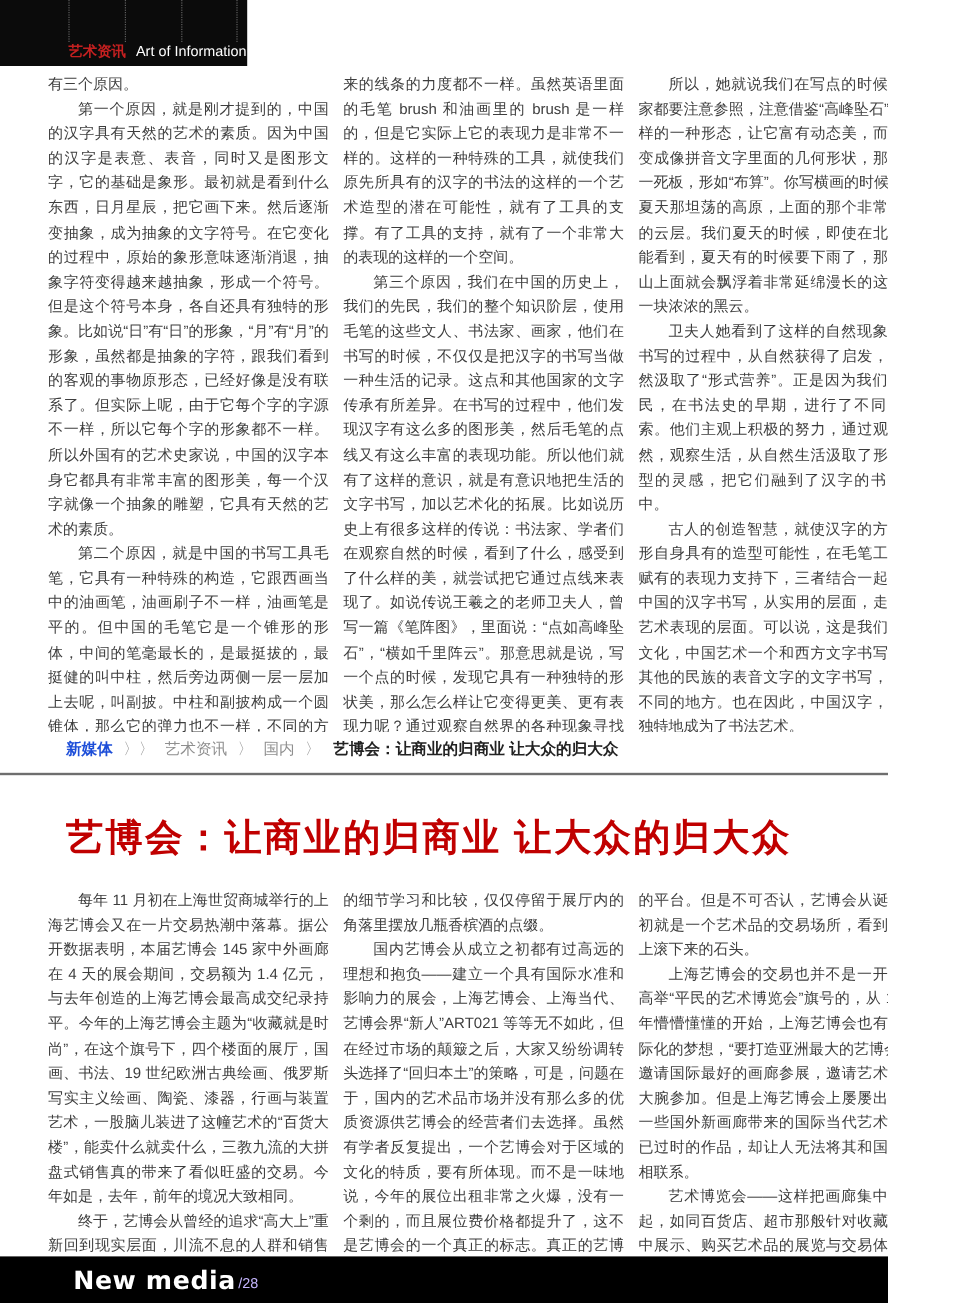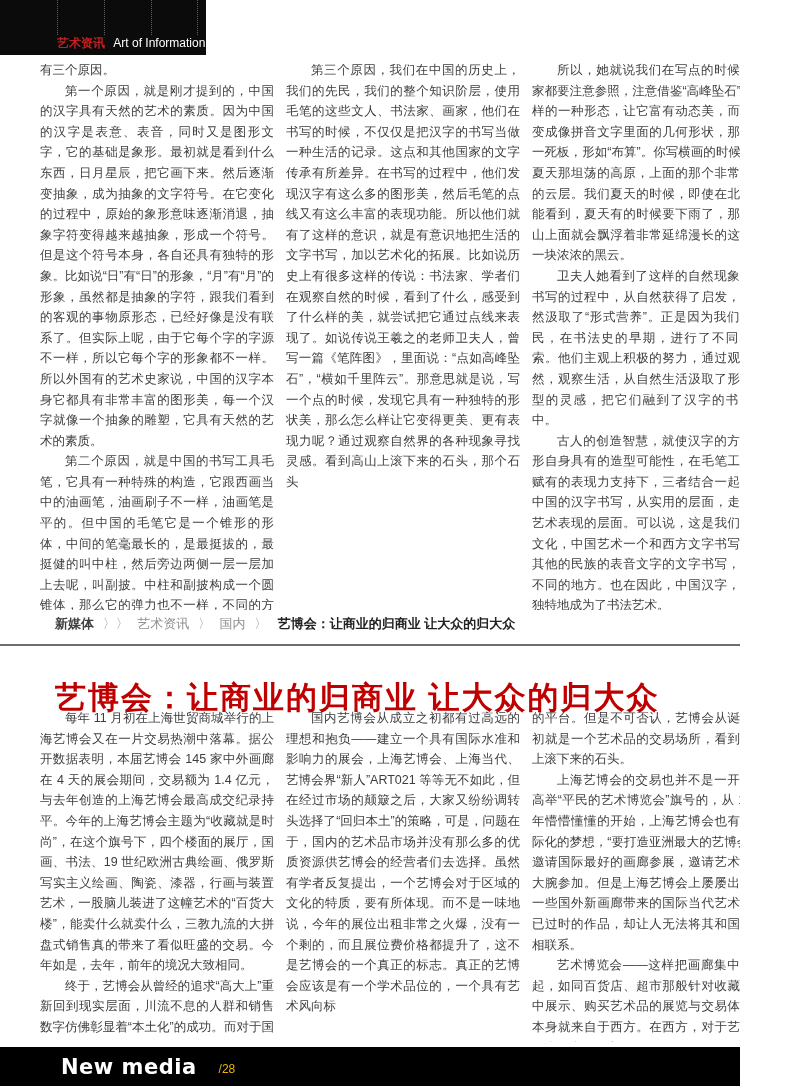--- a/index.html
+++ b/index.html
@@ -10,45 +10,45 @@
   .masthead{position:absolute;top:0;left:0;width:206px;height:55px;background:#0b0b0b;}
   .masthead .tick{position:absolute;top:0;height:35px;width:0;border-left:1px dotted #5f5f5f;}
   .tick1{left:57px}.tick2{left:104px}.tick3{left:151px}.tick4{left:197px}
   .masthead-label{position:absolute;left:57px;bottom:5px;white-space:nowrap;font-size:12px;line-height:14px;}
   .cat-cn{color:#c42020;font-weight:bold;}
   .cat-en{color:#ffffff;margin-left:5px;}
 
   
   .cols{position:absolute;left:40px;width:727px;display:flex;gap:12px;overflow:hidden;}
   .upper-cols{top:60px;height:550px;}
-  .lower-cols{top:708px;height:334px;gap:12px;}
+  .lower-cols{top:740px;height:334px;gap:12px;}
   .col{width:234px;flex:0 0 234px;overflow:hidden;}
   .col p{margin:0;font-size:12.5px;line-height:20.6px;text-align:justify;color:#3d3d3d;
          font-family:"Liberation Sans","DejaVu Sans",sans-serif;}
   .col p.indent{text-indent:2em;}
 
   
   .breadcrumb{position:absolute;top:615px;left:55px;font-size:13px;white-space:nowrap;}
-  .crumb-root{font-weight:bold;color:#404040;}
+  .crumb-root{font-weight:bold;color:#1d4ed8;}
   .crumb-sep{color:#9b9b9b;margin:0 5px;}
   .crumb-link{color:#8f8f8f;}
   .crumb-current{font-weight:bold;color:#222222;margin-left:2px;}
 
   .rule{position:absolute;top:644px;left:0;width:800px;height:2px;background:#6e6e6e;}
 
   
   .headline{position:absolute;top:656px;left:55px;width:720px;
             font-size:31px;font-weight:bold;color:#c00000;letter-spacing:2px;white-space:nowrap;}
 
   
   .footer{position:absolute;left:0;bottom:0;width:800px;height:39px;background:#000000;
           display:flex;align-items:center;padding-left:61px;box-sizing:border-box;}
   .brand{color:#ffffff;font-weight:bold;font-size:21px;letter-spacing:0.5px;
          font-family:"DejaVu Sans","Liberation Sans",sans-serif;}
-  .pagenum{color:#eab308;font-size:12px;margin-left:22px;margin-top:4px;}
+  .pagenum{color:#c4b5fd;font-size:12px;margin-left:2px;margin-top:4px;}
 </style>
 </head>
 <body>
 
 <div class="page">
 
   <div class="masthead">
     <span class="tick tick1"></span>
     <span class="tick tick2"></span>
     <span class="tick tick3"></span>
@@ -59,20 +59,21 @@
     </div>
   </div>
 
   <div class="cols upper-cols">
     <div class="col">
       <p>有三个原因。</p>
       <p class="indent">第一个原因，就是刚才提到的，中国的汉字具有天然的艺术的素质。因为中国的汉字是表意、表音，同时又是图形文字，它的基础是象形。最初就是看到什么东西，日月星辰，把它画下来。然后逐渐变抽象，成为抽象的文字符号。在它变化的过程中，原始的象形意味逐渐消退，抽象字符变得越来越抽象，形成一个符号。但是这个符号本身，各自还具有独特的形象。比如说“日”有“日”的形象，“月”有“月”的形象，虽然都是抽象的字符，跟我们看到的客观的事物原形态，已经好像是没有联系了。但实际上呢，由于它每个字的字源不一样，所以它每个字的形象都不一样。所以外国有的艺术史家说，中国的汉字本身它都具有非常丰富的图形美，每一个汉字就像一个抽象的雕塑，它具有天然的艺术的素质。</p>
       <p class="indent">第二个原因，就是中国的书写工具毛笔，它具有一种特殊的构造，它跟西画当中的油画笔，油画刷子不一样，油画笔是平的。但中国的毛笔它是一个锥形的形体，中间的笔毫最长的，是最挺拔的，最挺健的叫中柱，然后旁边两侧一层一层加上去呢，叫副披。中柱和副披构成一个圆锥体，那么它的弹力也不一样，不同的方向的运笔，墨的下注的方式，所展现出</p>
     </div>
     <div class="col">
+      <p>来的线条的力度都不一样。虽然英语里面的毛笔 brush 和油画里的 brush 是一样的，但是它实际上它的表现力是非常不一样的。这样的一种特殊的工具，就使我们原先所具有的汉字的书法的这样的一个艺术造型的潜在可能性，就有了工具的支撑。有了工具的支持，就有了一个非常大的表现的这样的一个空间。</p>
       <p class="indent">第三个原因，我们在中国的历史上，我们的先民，我们的整个知识阶层，使用毛笔的这些文人、书法家、画家，他们在书写的时候，不仅仅是把汉字的书写当做一种生活的记录。这点和其他国家的文字传承有所差异。在书写的过程中，他们发现汉字有这么多的图形美，然后毛笔的点线又有这么丰富的表现功能。所以他们就有了这样的意识，就是有意识地把生活的文字书写，加以艺术化的拓展。比如说历史上有很多这样的传说：书法家、学者们在观察自然的时候，看到了什么，感受到了什么样的美，就尝试把它通过点线来表现了。如说传说王羲之的老师卫夫人，曾写一篇《笔阵图》，里面说：“点如高峰坠石”，“横如千里阵云”。那意思就是说，写一个点的时候，发现它具有一种独特的形状美，那么怎么样让它变得更美、更有表现力呢？通过观察自然界的各种现象寻找灵感。看到高山上滚下来的石头，那个石头</p>
     </div>
     <div class="col">
       <p class="indent">所以，她就说我们在写点的时候，大家都要注意参照，注意借鉴“高峰坠石”的这样的一种形态，让它富有动态美，而不要变成像拼音文字里面的几何形状，那样单一死板，形如“布算”。你写横画的时候，看夏天那坦荡的高原，上面的那个非常宽阔的云层。我们夏天的时候，即使在北京也能看到，夏天有的时候要下雨了，那么西山上面就会飘浮着非常延绵漫长的这样的一块浓浓的黑云。</p>
       <p class="indent">卫夫人她看到了这样的自然现象，在书写的过程中，从自然获得了启发，从自然汲取了“形式营养”。正是因为我们的先民，在书法史的早期，进行了不同的探索。他们主观上积极的努力，通过观察自然，观察生活，从自然生活汲取了形式造型的灵感，把它们融到了汉字的书写当中。</p>
       <p class="indent">古人的创造智慧，就使汉字的方块字形自身具有的造型可能性，在毛笔工具所赋有的表现力支持下，三者结合一起，使中国的汉字书写，从实用的层面，走向了艺术表现的层面。可以说，这是我们中国文化，中国艺术一个和西方文字书写，和其他的民族的表音文字的文字书写，非常不同的地方。也在因此，中国汉字，相对独特地成为了书法艺术。</p>
     </div>
   </div>
 
   <div class="breadcrumb">
@@ -88,20 +89,21 @@
   <div class="rule"></div>
 
   <h1 class="headline">艺博会：让商业的归商业 让大众的归大众</h1>
 
   <div class="cols lower-cols">
     <div class="col">
       <p class="indent">每年 11 月初在上海世贸商城举行的上海艺博会又在一片交易热潮中落幕。据公开数据表明，本届艺博会 145 家中外画廊在 4 天的展会期间，交易额为 1.4 亿元，与去年创造的上海艺博会最高成交纪录持平。今年的上海艺博会主题为“收藏就是时尚”，在这个旗号下，四个楼面的展厅，国画、书法、19 世纪欧洲古典绘画、俄罗斯写实主义绘画、陶瓷、漆器，行画与装置艺术，一股脑儿装进了这幢艺术的“百货大楼”，能卖什么就卖什么，三教九流的大拼盘式销售真的带来了看似旺盛的交易。今年如是，去年，前年的境况大致相同。</p>
       <p class="indent">终于，艺博会从曾经的追求“高大上”重新回到现实层面，川流不息的人群和销售数字仿佛彰显着“本土化”的成功。而对于国际化</p>
     </div>
     <div class="col">
+      <p>的细节学习和比较，仅仅停留于展厅内的角落里摆放几瓶香槟酒的点缀。</p>
       <p class="indent">国内艺博会从成立之初都有过高远的理想和抱负——建立一个具有国际水准和影响力的展会，上海艺博会、上海当代、艺博会界“新人”ART021 等等无不如此，但在经过市场的颠簸之后，大家又纷纷调转头选择了“回归本土”的策略，可是，问题在于，国内的艺术品市场并没有那么多的优质资源供艺博会的经营者们去选择。虽然有学者反复提出，一个艺博会对于区域的文化的特质，要有所体现。而不是一味地说，今年的展位出租非常之火爆，没有一个剩的，而且展位费价格都提升了，这不是艺博会的一个真正的标志。真正的艺博会应该是有一个学术品位的，一个具有艺术风向标</p>
     </div>
     <div class="col">
       <p>的平台。但是不可否认，艺博会从诞生之初就是一个艺术品的交易场所，看到高山上滚下来的石头。</p>
       <p class="indent">上海艺博会的交易也并不是一开始就高举“平民的艺术博览会”旗号的，从 1996 年懵懵懂懂的开始，上海艺博会也有着国际化的梦想，“要打造亚洲最大的艺博会”，邀请国际最好的画廊参展，邀请艺术界的大腕参加。但是上海艺博会上屡屡出现的一些国外新画廊带来的国际当代艺术界早已过时的作品，却让人无法将其和国际化相联系。</p>
       <p class="indent">艺术博览会——这样把画廊集中在一起，如同百货店、超市那般针对收藏家集中展示、购买艺术品的展览与交易体制，本身就来自于西方。在西方，对于艺术市场上的上层买家而</p>
     </div>
   </div>
 
   <div class="footer">

